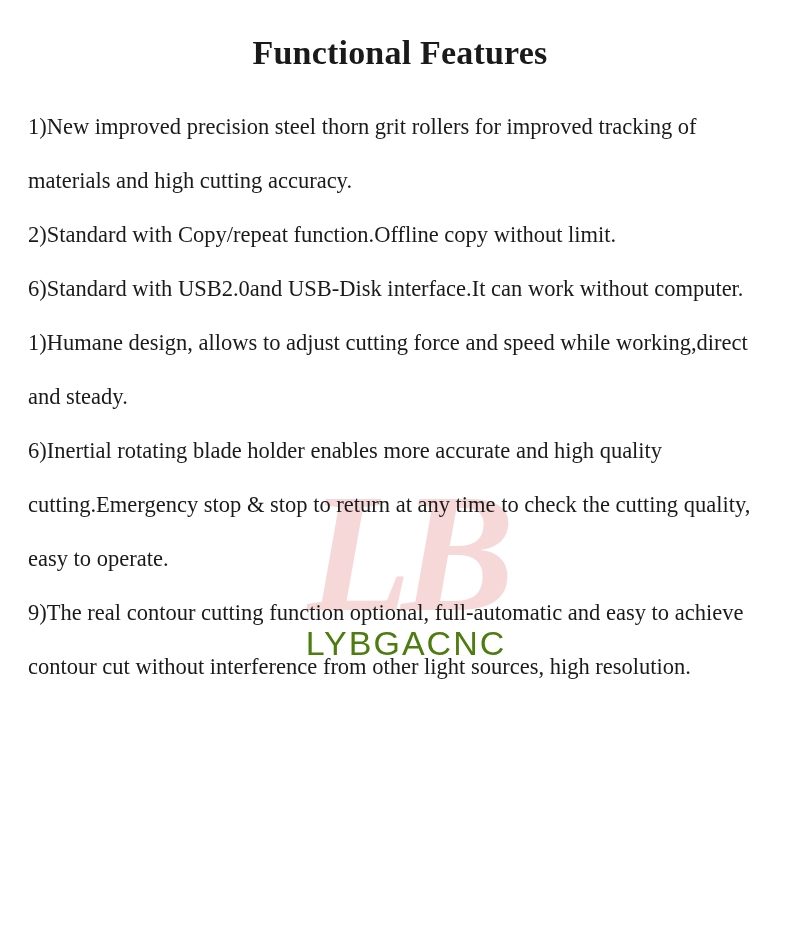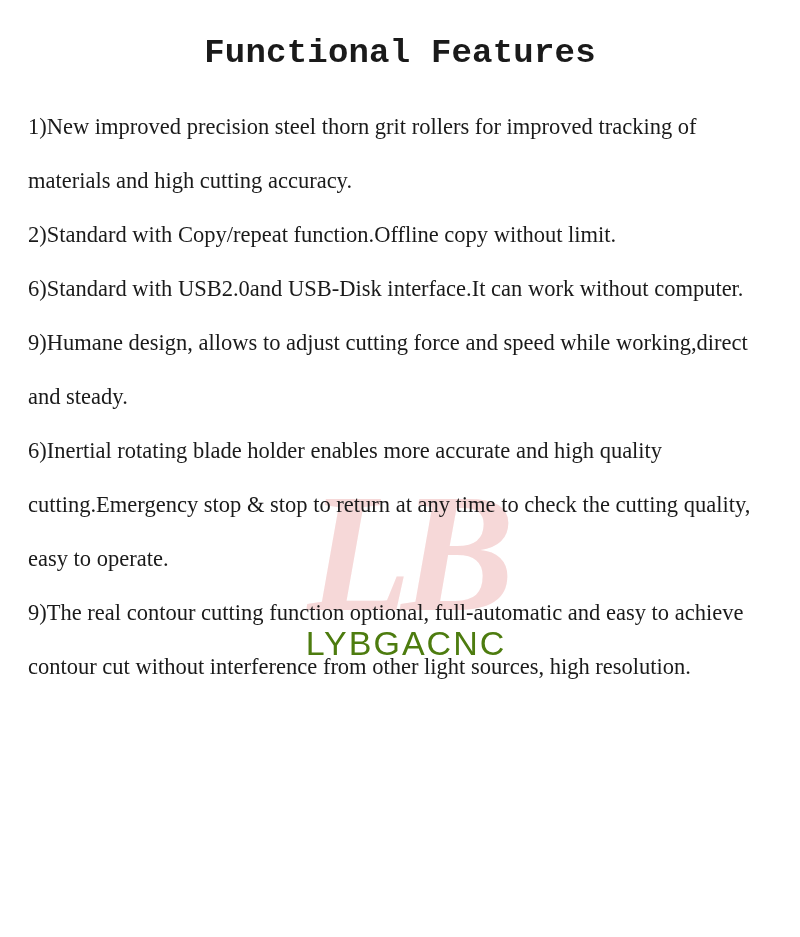--- a/index.html
+++ b/index.html
@@ -56,21 +56,20 @@
     position: relative;
     z-index: 1;
   }
 
   #doc-title {
     text-align: center;
     font-size: 34px;
     font-weight: 700;
     margin: 34px 0 2px 0;
     letter-spacing: 0.2px;
-    font-family: Liberation Mono, monospace;
   }
 
   #feature-list {
     margin: 28px 0 0 0;
     padding: 0 16px 0 28px;
     list-style: none;
   }
   #feature-list li {
     font-size: 22.5px;
     line-height: 54px;
@@ -86,17 +85,17 @@
   <div class="wm-text">LYBGACNC</div>
 </div>
 
 <div id="page">
   <h1 id="doc-title">Functional Features</h1>
 
   <ul id="feature-list">
     <li>1)New improved precision steel thorn grit rollers for improved tracking of materials and high cutting accuracy.</li>
     <li>2)Standard with Copy/repeat function.Offline copy without limit.</li>
     <li>6)Standard with USB2.0and USB-Disk interface.It can work without computer.</li>
-    <li>9)Humane design, allows to adjust cutting force and speed while working,direct and steady.</li>
+    <li>1)Humane design, allows to adjust cutting force and speed while working,direct and steady.</li>
     <li>6)Inertial rotating blade holder enables more accurate and high quality cutting.Emergency stop &amp; stop to return at any time to check the cutting quality, easy to operate.</li>
     <li>9)The real contour cutting function optional, full-automatic and easy to achieve contour cut without interference from other light sources, high resolution.</li>
   </ul>
 </div>
 
 </body></html>

